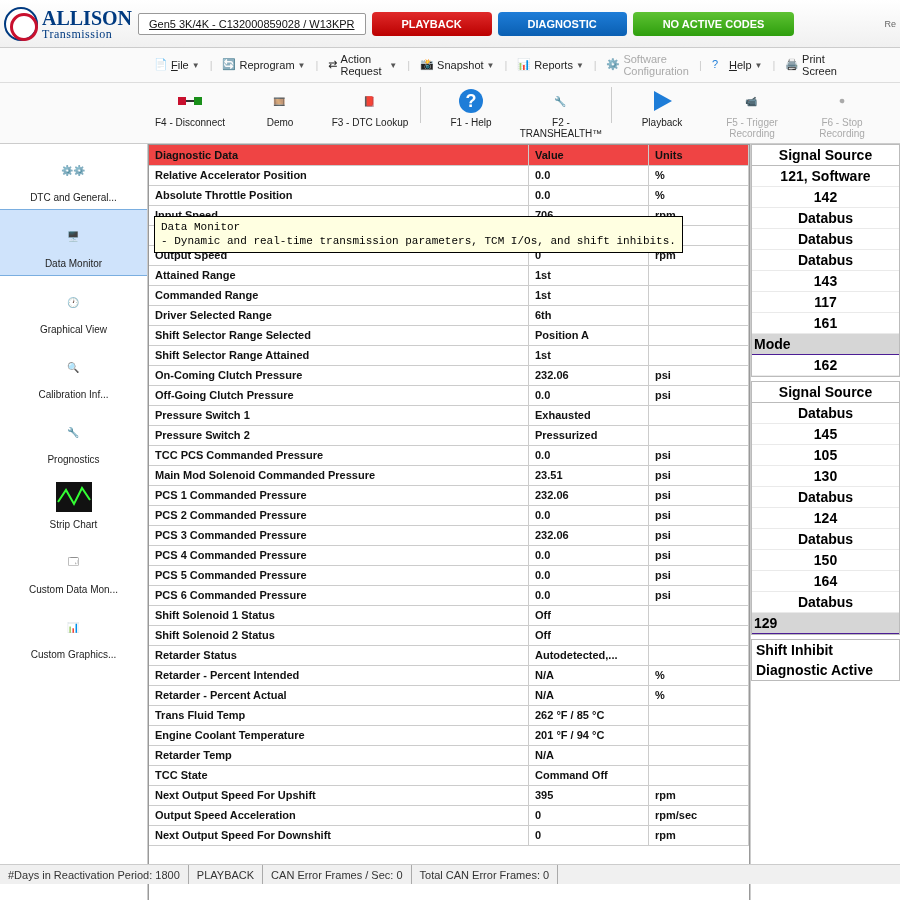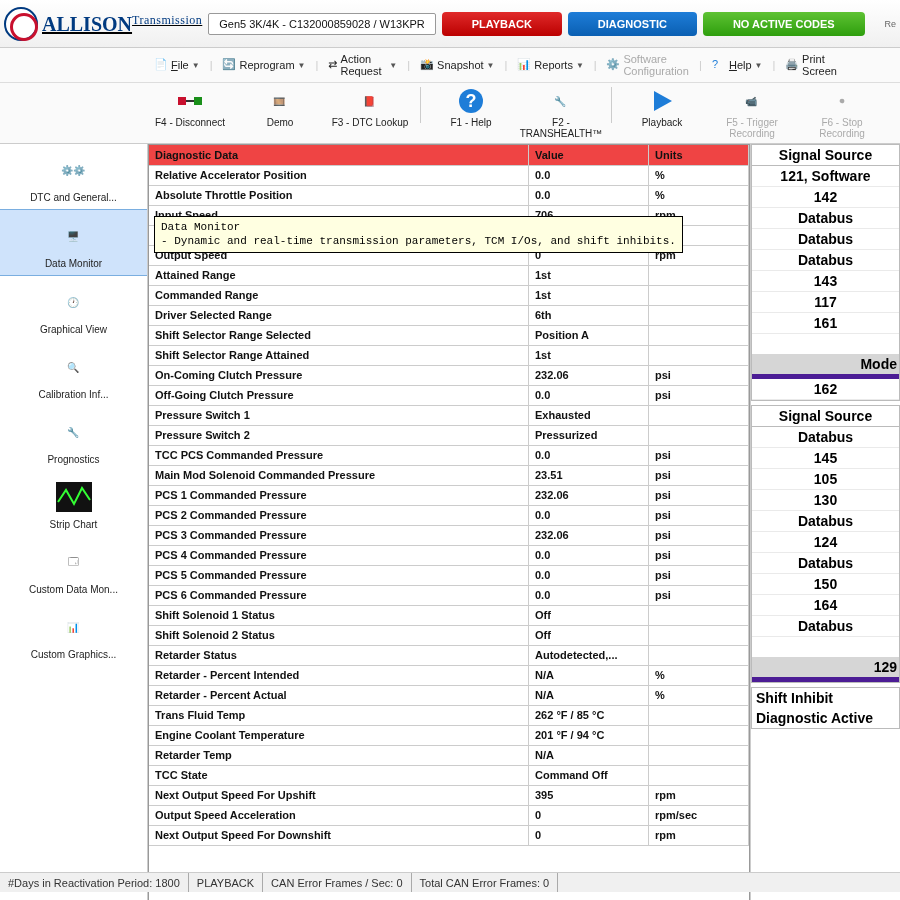--- a/index.html
+++ b/index.html
@@ -1,24 +1,24 @@
 <!DOCTYPE html>
 <html><head>
 <meta charset="utf-8">
 <style>
 * { box-sizing: border-box; margin: 0; padding: 0; }
 body { font-family: Tahoma, Arial, sans-serif; font-size: 11px; background: #fff; width: 900px; height: 900px; overflow: hidden; position: relative; }
 .header { display: flex; align-items: center; height: 48px; background: linear-gradient(#fff, #f0f0f0); border-bottom: 1px solid #ccc; padding: 2px 4px; gap: 6px; }
 .logo-block { display: flex; align-items: center; gap: 4px; }
 .logo-icon { width: 34px; height: 34px; border-radius: 50%; background: #fff; border: 2px solid #003a80; position: relative; }
 .logo-icon::before { content: ""; position: absolute; top: 4px; left: 4px; width: 22px; height: 22px; border: 3px solid #c8102e; border-radius: 50%; }
-.logo-text { display: flex; flex-direction: row; line-height: 1; text-decoration: underline; }
+.logo-text { display: flex; flex-direction: column; line-height: 1; }
 .logo-text .b1 { font-family: Georgia, serif; font-size: 20px; font-weight: bold; color: #003a80; }
 .logo-text .b2 { font-family: Georgia, serif; font-size: 12px; color: #003a80; letter-spacing: 0.5px; }
-.title-chip { background: #fff; border: 1px solid #999; padding: 4px 10px; font-size: 11px; color: #111; border-radius: 2px; }
+.title-chip { background: #fff; border: 1px solid #999; padding: 4px 10px; font-size: 11px; color: #111; border-radius: 2px; text-decoration: underline; }
 .mode-chip { color: #fff; font-weight: bold; font-size: 11px; padding: 6px 30px; border-radius: 4px; text-align: center; }
 .chip-red { background: linear-gradient(#e02a2a, #b00); }
 .chip-blue { background: linear-gradient(#1e7dd8, #0a5fb2); }
 .chip-green { background: linear-gradient(#5ec233, #2e9e0d); }
 .menubar { display: flex; align-items: center; gap: 4px; padding: 2px 150px 2px 150px; background: #fafafa; border-bottom: 1px solid #ddd; font-size: 11px; }
 .menu-item { display: flex; align-items: center; gap: 3px; padding: 3px 4px; cursor: pointer; color: #222; }
 .menu-item .drop { font-size: 8px; color: #555; }
 .menu-sep { color: #ccc; margin: 0 2px; }
 .mi-ico { width: 14px; height: 14px; display: inline-block; }
 .toolbar { display: flex; align-items: flex-start; padding: 4px 150px 4px 150px; background: #fafafa; border-bottom: 1px solid #ccc; gap: 10px; font-size: 10px; }
@@ -35,23 +35,23 @@
 .right-panels { width: 150px; display: flex; flex-direction: column; border-left: 1px solid #ccc;}
 .dtable { width: 100%; border-collapse: collapse; font-size: 11px; }
 .dtable th, .dtable td { border-bottom: 1px solid #ccc; border-right: 1px solid #ccc; padding: 2px 6px; text-align: left; height: 20px; color: #111; font-weight: bold;}
 .dtable th { background: #ef4444; font-weight: bold; }
 .dtable td.v { width: 120px; }
 .dtable td.u { width: 100px; }
 .tooltip { position: absolute; left: 154px; top: 79px; background: #ffffe1; border: 1px solid #000; padding: 3px 6px; font-family: "Courier New", monospace; font-size: 11px; z-index: 10; line-height: 1.3;}
 .panel { border: 1px solid #bbb; margin: 0 0 4px 0; font-size: 14px;}
 .panel .phead { text-align: center; font-weight: bold; padding: 2px; border-bottom: 1px solid #bbb;}
 .panel .prow { text-align: center; padding: 2px; border-bottom: 1px solid #eaeaea; font-weight: bold;}
-.panel .phl { background: #d6d6d6; font-weight: bold; text-align: right; padding: 2px; border-bottom:5px solid #4c1d95;margin-top:20px;}
+.panel .phl { background: #d6d6d6; font-weight: bold; text-align: left; padding: 2px; border-bottom:1px solid #4c1d95;}
 .panel .pleft { padding: 2px 4px; font-weight: bold;}
-.statusbar { position: absolute; bottom: 8px; left: 0; right: 0; height: 20px; background: #f0f0f0; border-top: 1px solid #ccc; display: flex; align-items: flex-start; font-size: 11px; color: #333; }
+.statusbar { position: absolute; bottom: 16px; left: 0; right: 0; height: 20px; background: #f0f0f0; border-top: 1px solid #ccc; display: flex; align-items: flex-start; font-size: 11px; color: #333; }
 .statusbar .sseg { padding: 0 8px; border-right: 1px solid #aaa; height: 100%; display: flex; align-items: center; }
 .underline { text-decoration: underline; }
 </style>
 </head>
 <body>
 
 <div class="header">
   <div class="logo-block">
     <div class="logo-icon"></div>
     <div class="logo-text">

